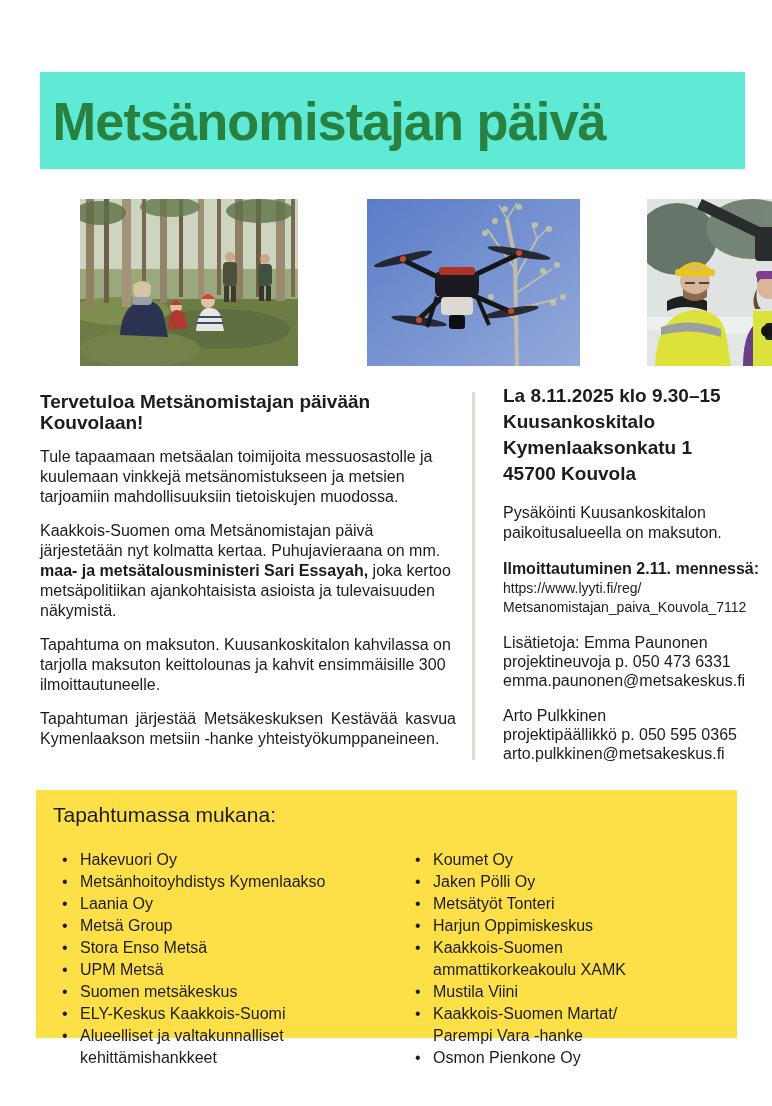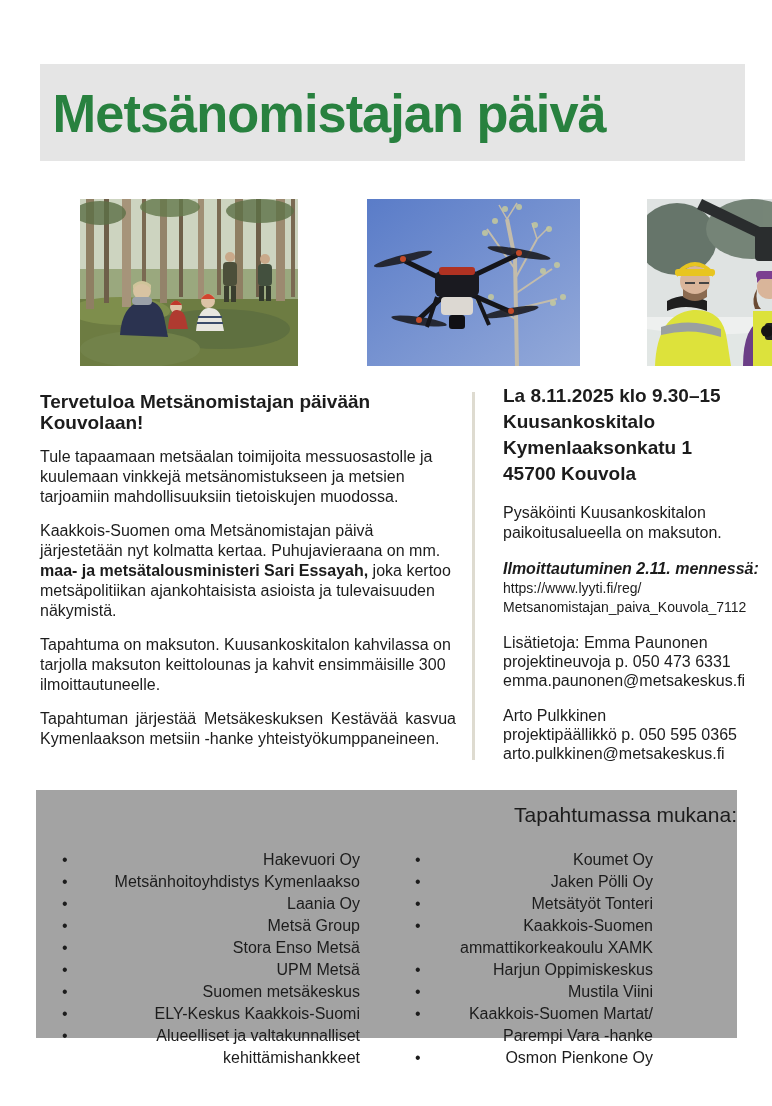--- a/index.html
+++ b/index.html
@@ -2,22 +2,22 @@
 <html><head>
 <meta charset="utf-8">
 <style>
   html,body{margin:0;padding:0;background:#fff;}
   .page{
     position:relative;width:772px;height:1106px;background:#ffffff;
     font-family:"Liberation Sans",sans-serif;color:#1c1c1c;overflow:hidden;
   }
   
   .banner{
-    position:absolute;left:40px;top:64px;width:705px;height:97px;
-    background:#e5e5e5;display:flex;align-items:center;
+    position:absolute;left:40px;top:72px;width:705px;height:97px;
+    background:#5eead4;display:flex;align-items:center;
   }
   .banner h1{
     margin:0;padding-left:13px;font-size:54px;font-weight:700;color:#28813f;
     letter-spacing:-1px;white-space:nowrap;transform:scaleX(.97);transform-origin:left center;
   }
   
   .photos{position:absolute;left:40px;top:183px;height:167px;display:flex;}
   .photo{height:167px;overflow:hidden;}
   .photo svg{display:block;width:100%;height:100%;}
   .p1{width:218px;margin-right:29px;}
@@ -27,26 +27,26 @@
   .col-left{position:absolute;left:40px;top:391px;width:416px;}
   .col-left h2{margin:0 0 14px 0;font-size:19px;line-height:21px;font-weight:700;}
   .col-left p{margin:0 0 14px 0;font-size:16px;line-height:20px;}
   .col-left p.justify{text-align:justify;}
   .divider{position:absolute;left:472px;top:392px;width:3px;height:368px;background:#dedbd0;}
   .col-right{position:absolute;left:503px;top:383px;width:238px;}
   .when div{font-size:19px;line-height:26px;font-weight:700;white-space:nowrap;}
   .col-right .block{margin-top:16px;}
   .col-right .body-line{font-size:16px;line-height:19px;white-space:nowrap;}
   .col-right p.wrap{margin:0;font-size:16px;line-height:20px;white-space:normal;}
-  .reg .head{font-size:16px;line-height:20px;font-weight:700;white-space:nowrap;font-style:italic;}
+  .reg .head{font-size:16px;line-height:20px;font-weight:700;white-space:nowrap;}
   .reg .url div{font-size:14px;line-height:19px;font-weight:400;white-space:nowrap;}
   .contact{margin-top:13px;}
   
   .participants{
-    position:absolute;left:36px;top:790px;width:701px;height:248px;background:#a3a3a3;text-align:right;
+    position:absolute;left:36px;top:790px;width:701px;height:248px;background:#fde047;
   }
   .participants h2{margin:12px 0 0 17px;font-size:21px;line-height:26px;font-weight:400;}
   .lists{display:flex;margin-top:21px;}
   .lists ul{list-style:none;margin:0;padding:0;}
   .lists li{
     position:relative;padding-left:20px;font-size:16px;line-height:22px;
   }
   .lists li::before{content:"\2022";position:absolute;left:2px;}
   ul.l-left{margin-left:24px;width:300px;}
   ul.l-right{margin-left:53px;width:240px;}
@@ -290,22 +290,22 @@
           <li>UPM Metsä</li>
           <li>Suomen metsäkeskus</li>
           <li>ELY-Keskus Kaakkois-Suomi</li>
           <li>Alueelliset ja valtakunnalliset kehittämishankkeet</li>
         </ul>
       <ul class="l-right">
 
       <li>Koumet Oy</li>
           <li>Jaken Pölli Oy</li>
           <li>Metsätyöt Tonteri</li>
+          <li>Harjun Oppimiskeskus</li>
           <li>Kaakkois-Suomen ammattikorkeakoulu XAMK</li>
-          <li>Harjun Oppimiskeskus</li>
           <li>Mustila Viini</li>
           <li>Kaakkois-Suomen Martat/ Parempi Vara -hanke</li>
           <li>Osmon Pienkone Oy</li>
         </ul>
     </div>
   </section>
 
 </div>
 
 </body></html>

